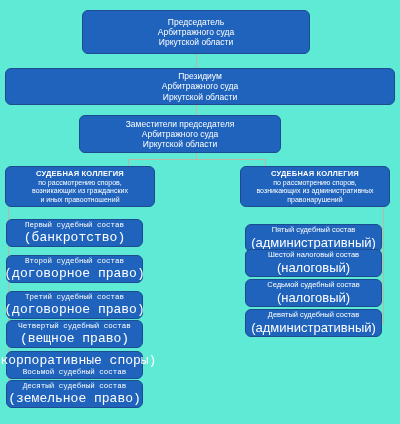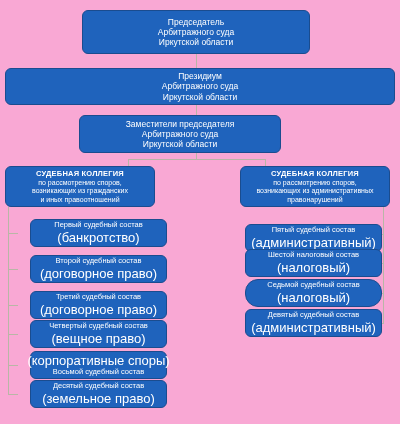--- a/index.html
+++ b/index.html
@@ -10,21 +10,21 @@
     width: 400px;
     height: 424px;
     background: #fbf8e8;
     font-family: "Liberation Sans", sans-serif;
     overflow: hidden;
   }
   #chart {
     position: relative;
     width: 400px;
     height: 424px;
-    background: #f9a8d4;
+    background: #5eead4;
   }
   
   .line {
     position: absolute;
     background: #b9b6a6;
     z-index: 1;
   }
   .vline { width: 1px; }
   .hline { height: 1px; }
 
@@ -69,21 +69,21 @@
   #node-collegium-civil { left: 5px;   top: 166px; width: 150px; height: 41px; }
   #node-collegium-admin { left: 240px; top: 166px; width: 150px; height: 41px; }
 
   
   .panel {
     font-size: 7.5px;
     width: 137px;
     height: 28px;
   }
   .panel .ln2 { font-size: 13px; }
-  .col-left  .panel { left: 30px; }
+  .col-left  .panel { left: 6px; font-family: Liberation Mono, monospace; }
   .col-right .panel { left: 245px; }
 </style>
 </head>
 <body>
 
 <div id="chart">
 
   <div class="line vline" style="left:196px; top:54px; height:14px;"></div>
 
   <div class="line vline" style="left:196px; top:105px; height:10px;"></div>
@@ -168,21 +168,21 @@
 
   <div class="col-right">
     <div class="node panel" style="top:224px;">
       <span class="ln">Пятый судебный состав</span>
       <span class="ln ln2">(административный)</span>
     </div>
     <div class="node panel" style="top:249px;">
       <span class="ln">Шестой налоговый состав</span>
       <span class="ln ln2">(налоговый)</span>
     </div>
-    <div class="node panel" style="top:279px;border-radius:13px;">
+    <div class="node panel" style="top:279px;">
       <span class="ln">Седьмой судебный состав</span>
       <span class="ln ln2">(налоговый)</span>
     </div>
     <div class="node panel" style="top:309px;">
       <span class="ln">Девятый судебный состав</span>
       <span class="ln ln2">(административный)</span>
     </div>
   </div>
 
 </div>

